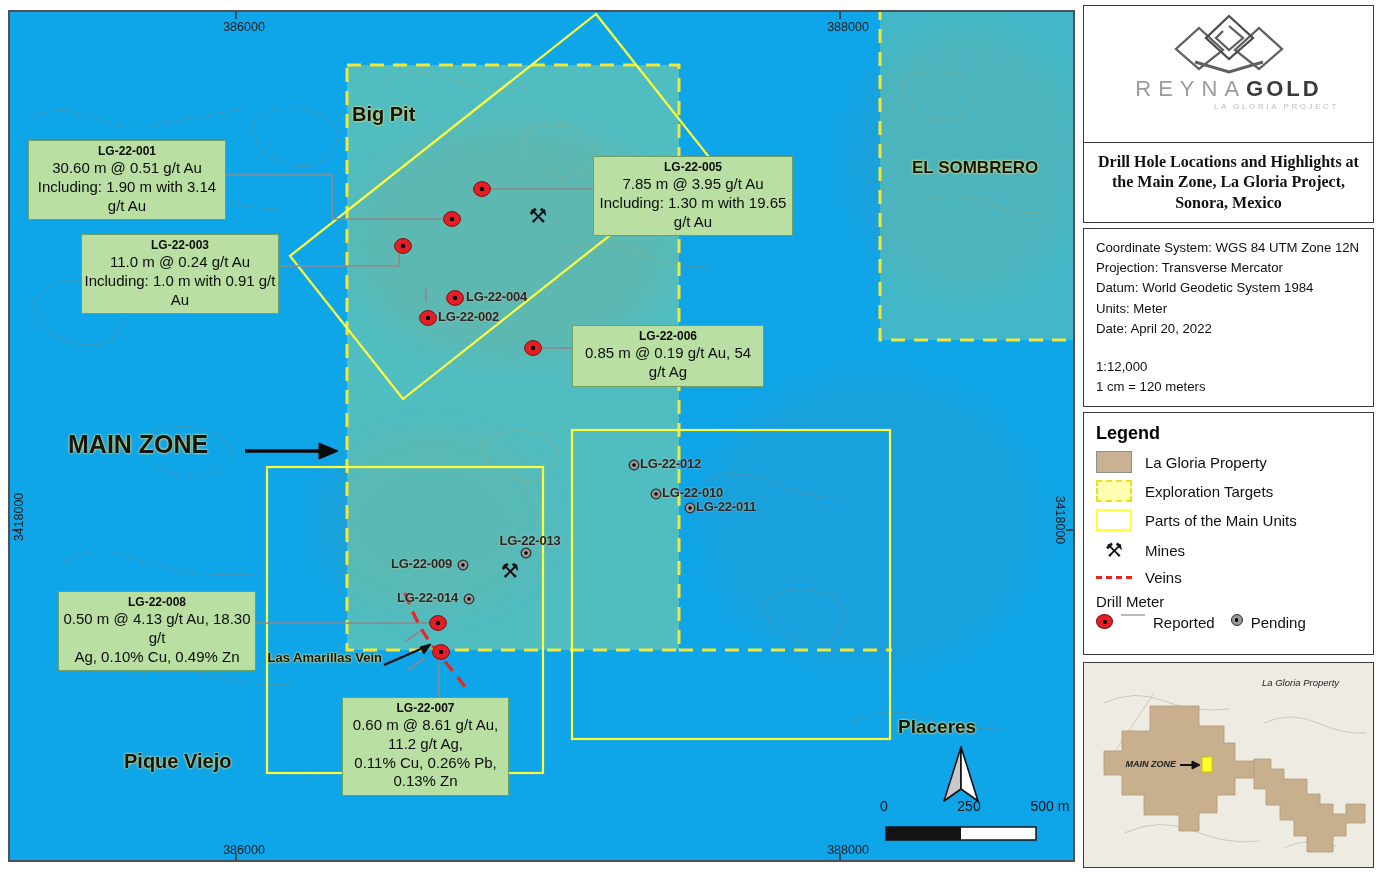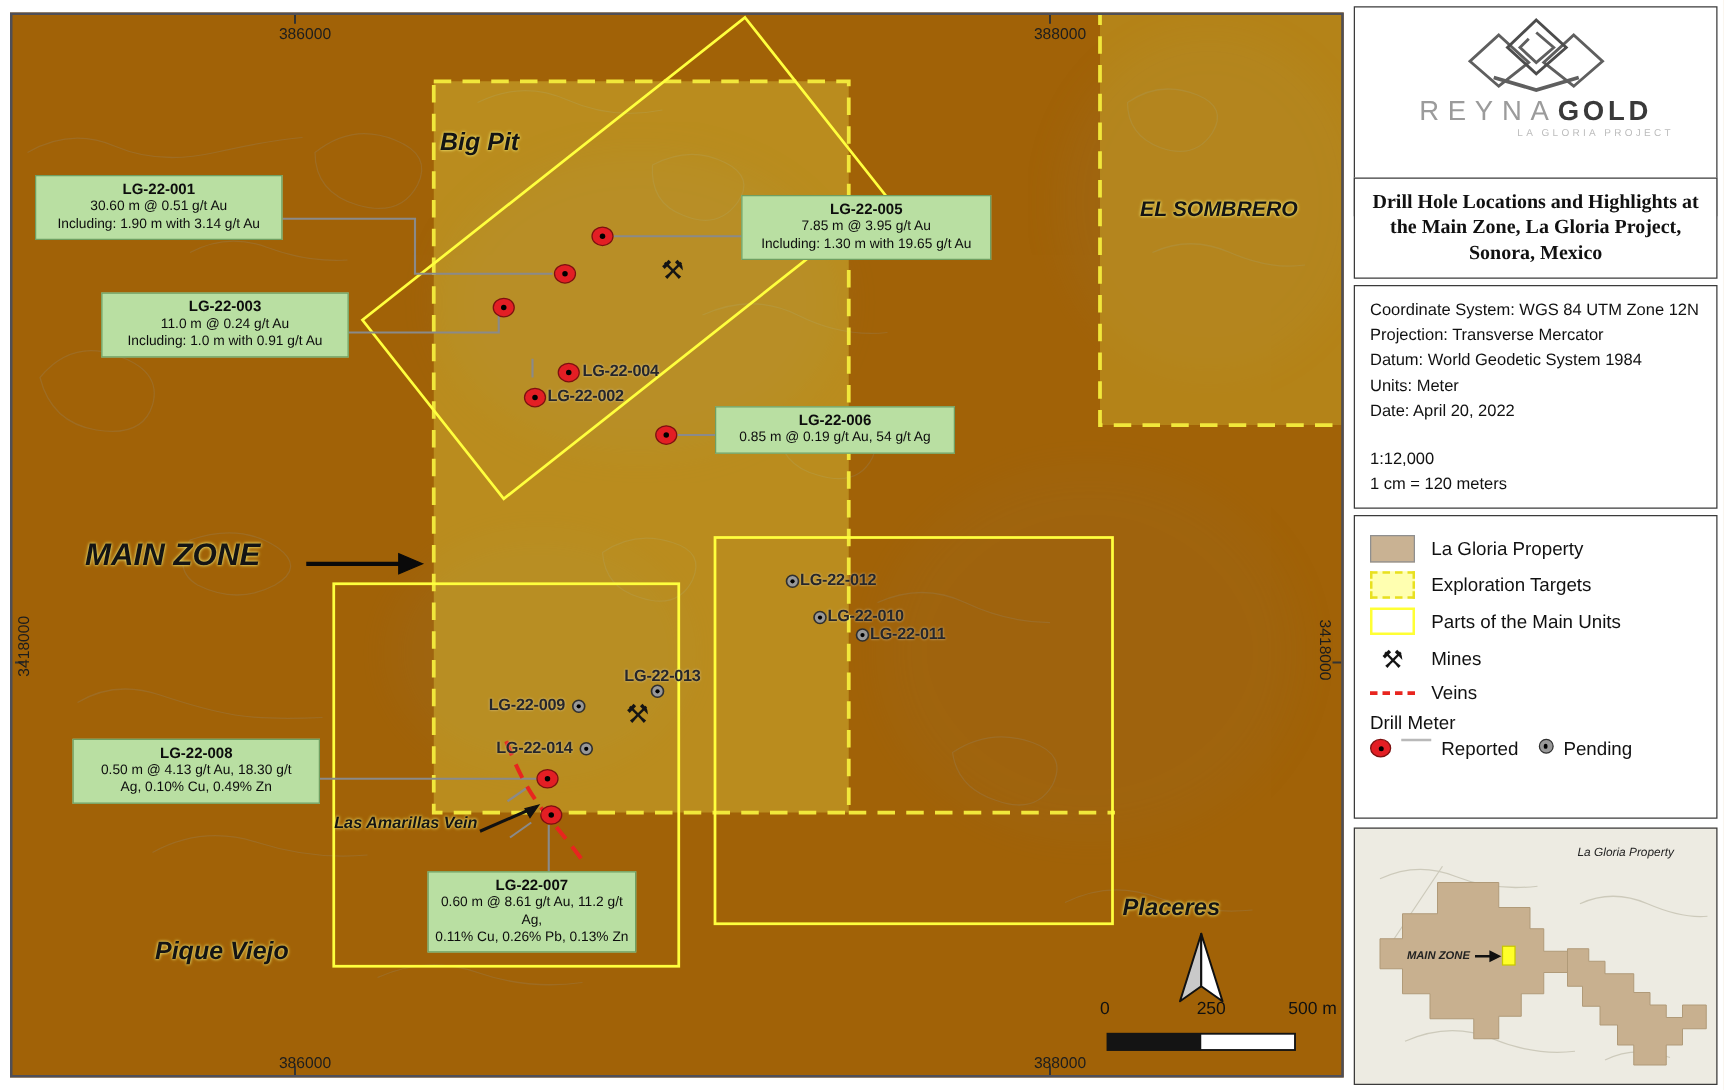--- a/index.html
+++ b/index.html
@@ -2,35 +2,35 @@
 <html><head>
 <meta charset="utf-8">
 <style>
   html,body{margin:0;padding:0;background:#ffffff;width:1379px;height:872px;overflow:hidden;
     font-family:"Liberation Sans",sans-serif;}
   *{box-sizing:border-box;}
   .abs{position:absolute;}
 
   
   #map-panel{position:absolute;left:8px;top:10px;width:1067px;height:852px;
-    border:2px solid #4f4f58;background:#a16207;overflow:hidden;}
+    border:2px solid #4f4f58;background:#0ea5e9;overflow:hidden;}
   #map-svg{position:absolute;left:0;top:0;}
 
   .axis-label{position:absolute;font-size:12.5px;color:#1d1d1d;text-align:center;}
   .axis-label.vert{transform:rotate(-90deg);}
   .axis-label.vertR{transform:rotate(90deg);}
 
-  .area-label{position:absolute;font-style:italic;font-weight:bold;color:#141414;
+  .area-label{position:absolute;font-weight:bold;color:#141414;
     text-shadow:0 0 3px rgba(240,228,110,.95),0 0 2px rgba(240,228,110,.8);white-space:nowrap;}
   .hole-label{position:absolute;font-size:13px;font-weight:bold;color:#26262a;letter-spacing:-.2px;
     text-shadow:0 0 2px rgba(222,208,168,.9);white-space:nowrap;}
   .callout{position:absolute;background:#b9dfa2;border:1.6px solid #6f9f62;color:#0d0d0d;
     text-align:center;padding:3px 2px 4px 2px;line-height:1.25;}
   .callout .ct{font-size:12px;font-weight:bold;}
-  .callout .cl{font-size:11px;}
+  .callout .cl{font-size:15px;}
   .mine{position:absolute;font-size:21px;color:#141414;text-align:center;
     font-family:"DejaVu Sans",sans-serif;}
   .scale-num{position:absolute;font-size:14px;color:#111;text-align:center;}
 
   
   .side-box{position:absolute;left:1083px;width:291px;background:#ffffff;border:1.6px solid #3b3b3b;}
   #logo-box{top:5px;height:168px;}
   #title-box{top:142px;height:81px;}
   #info-box{top:228px;height:179px;padding:9px 12px;}
   #legend-box{top:412px;height:243px;padding:8px 12px;}
@@ -311,20 +311,21 @@
   <div class="info-line">Projection: Transverse Mercator</div>
   <div class="info-line">Datum: World Geodetic System 1984</div>
   <div class="info-line">Units: Meter</div>
   <div class="info-line">Date: April 20, 2022</div>
   <div class="info-gap"></div>
   <div class="info-line">1:12,000</div>
   <div class="info-line">1 cm = 120 meters</div>
 </div>
 
 <div id="legend-box" class="side-box">
+  <div id="legend-title">Legend</div>
   <div class="lg-row">
     <div class="sw sw-prop"></div>
     <div class="lg-text">La Gloria Property</div>
   </div>
   <div class="lg-row">
     <div class="sw sw-target"></div>
     <div class="lg-text">Exploration Targets</div>
   </div>
   <div class="lg-row">
     <div class="sw sw-mz"></div>

